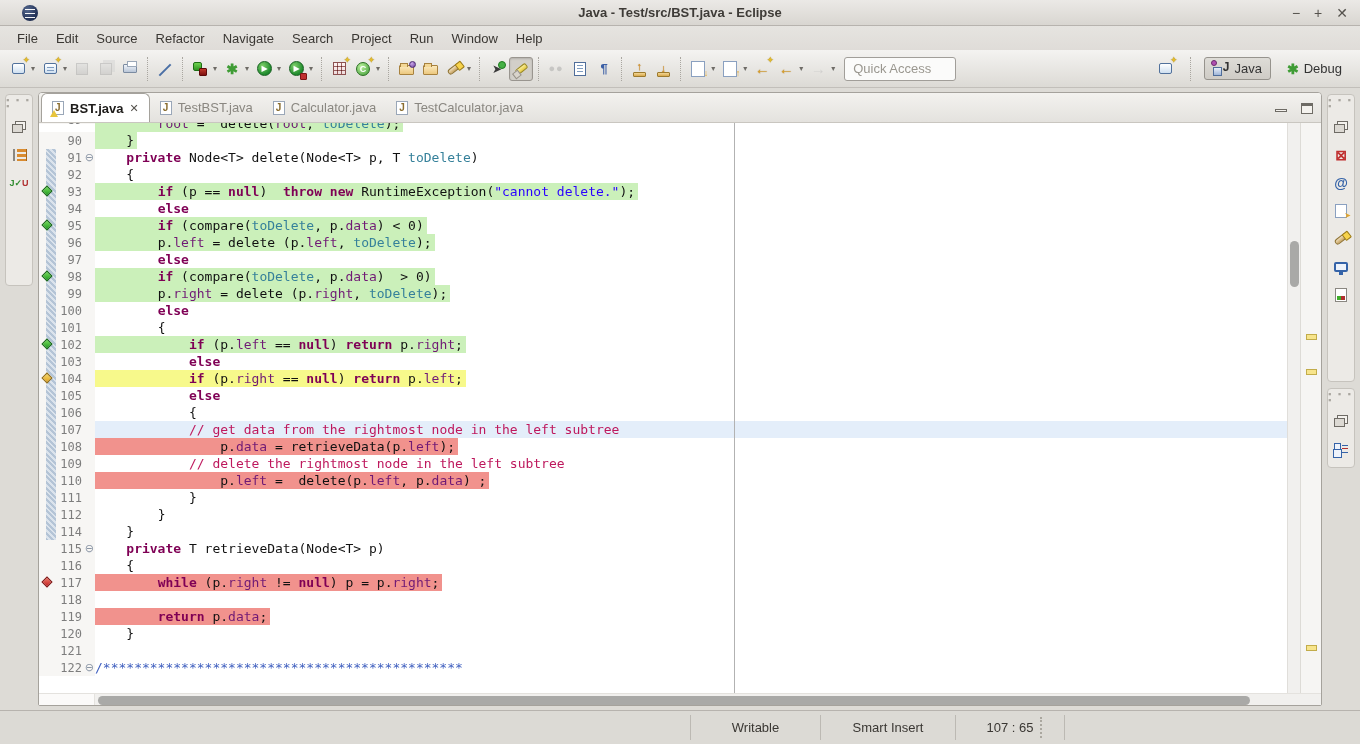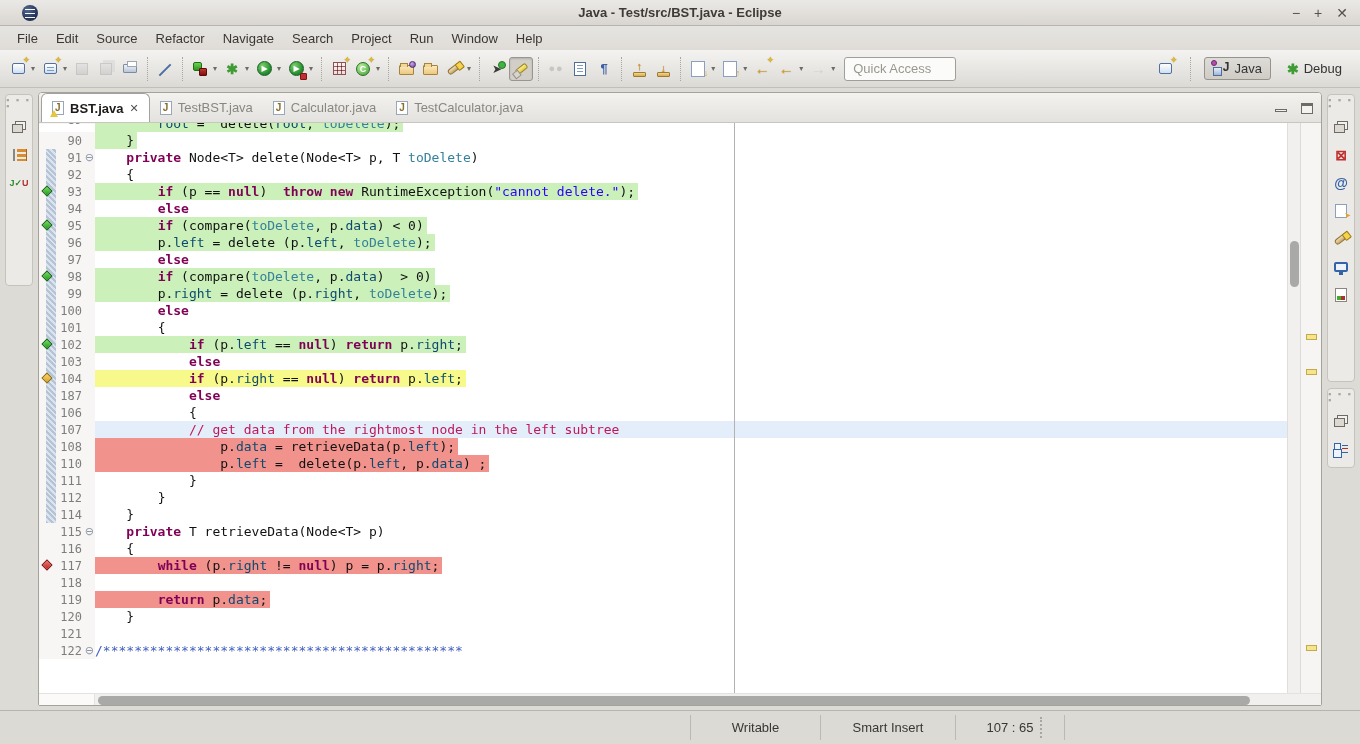--- a/index.html
+++ b/index.html
@@ -155,21 +155,21 @@
   .dm-y { background:linear-gradient(135deg,#f7d96a,#dfa222); border:1px solid #8f6a14; }
   .dm-r { background:linear-gradient(135deg,#ef7a6a,#c22222); border:1px solid #7c1212; }
   .lc { flex:1; position:relative; font-family:"DejaVu Sans Mono", monospace; font-size:13px; line-height:17px; white-space:pre; color:#111; }
   .lc.cur { background:#e4eefa; }
   .covspan { display:inline-block; padding-right:3px; }
   .cov-green { background:#cbf0ba; }
   .cov-yellow { background:#f7f98b; }
   .cov-red { background:#f1928d; }
   .tk-k { color:#7f0055; font-weight:bold; }
   .tk-s { color:#2a00ff; }
-  .tk-f { color:#0c4a6e; }
+  .tk-f { color:#701a75; }
   .tk-v { color:#35809a; }
   .tk-c { color:#be185d; }
   .tk-d { color:#3f5fbf; }
   .tk-p { color:#111; }
   .printmargin { position:absolute; left:695px; top:0; bottom:0; width:1px; background:#b2b2b2; }
 
   .vscroll { position:absolute; right:21px; top:0; bottom:0; width:13px; background:#f1f0ee; border-left:1px solid #e0deda; }
   .vthumb { position:absolute; left:2px; width:9px; border-radius:5px; background:#a9a9a7; }
   .oruler { position:absolute; right:0; top:0; bottom:0; width:21px; background:#f6f5f3; border-left:1px solid #dddbd6; }
   .omark { position:absolute; left:5px; width:11px; height:6px; background:#f7e48b; border:1px solid #c2ac4a; }
@@ -614,21 +614,21 @@
               <div class="g">
                 <span class="qd"></span>
                 <span class="dm dm-y"></span>
                 <span class="num">104</span>
               </div>
               <div class="lc"><span class="covspan cov-yellow">            <span class="tk-k">if</span><span class="tk-p"> (p.</span><span class="tk-f">right</span><span class="tk-p"> == </span><span class="tk-k">null</span><span class="tk-p">) </span><span class="tk-k">return</span><span class="tk-p"> p.</span><span class="tk-f">left</span><span class="tk-p">;</span></span></div>
             </div>
             <div class="line">
               <div class="g">
                 <span class="qd"></span>
-                <span class="num">187</span>
+                <span class="num">105</span>
               </div>
               <div class="lc"><span>            <span class="tk-k">else</span></span></div>
             </div>
             <div class="line">
               <div class="g">
                 <span class="qd"></span>
                 <span class="num">106</span>
               </div>
               <div class="lc"><span>            <span class="tk-p">{</span></span></div>
             </div>
@@ -638,20 +638,27 @@
                 <span class="num">107</span>
               </div>
               <div class="lc cur"><span>            <span class="tk-c">// get data from the rightmost node in the left subtree</span></span></div>
             </div>
             <div class="line">
               <div class="g">
                 <span class="qd"></span>
                 <span class="num">108</span>
               </div>
               <div class="lc"><span class="covspan cov-red">                <span class="tk-p">p.</span><span class="tk-f">data</span><span class="tk-p"> = retrieveData(p.</span><span class="tk-f">left</span><span class="tk-p">);</span></span></div>
+            </div>
+            <div class="line">
+              <div class="g">
+                <span class="qd"></span>
+                <span class="num">109</span>
+              </div>
+              <div class="lc"><span>            <span class="tk-c">// delete the rightmost node in the left subtree</span></span></div>
             </div>
             <div class="line">
               <div class="g">
                 <span class="qd"></span>
                 <span class="num">110</span>
               </div>
               <div class="lc"><span class="covspan cov-red">                <span class="tk-p">p.</span><span class="tk-f">left</span><span class="tk-p"> =  delete(p.</span><span class="tk-f">left</span><span class="tk-p">, p.</span><span class="tk-f">data</span><span class="tk-p">) ;</span></span></div>
             </div>
             <div class="line">
               <div class="g">

